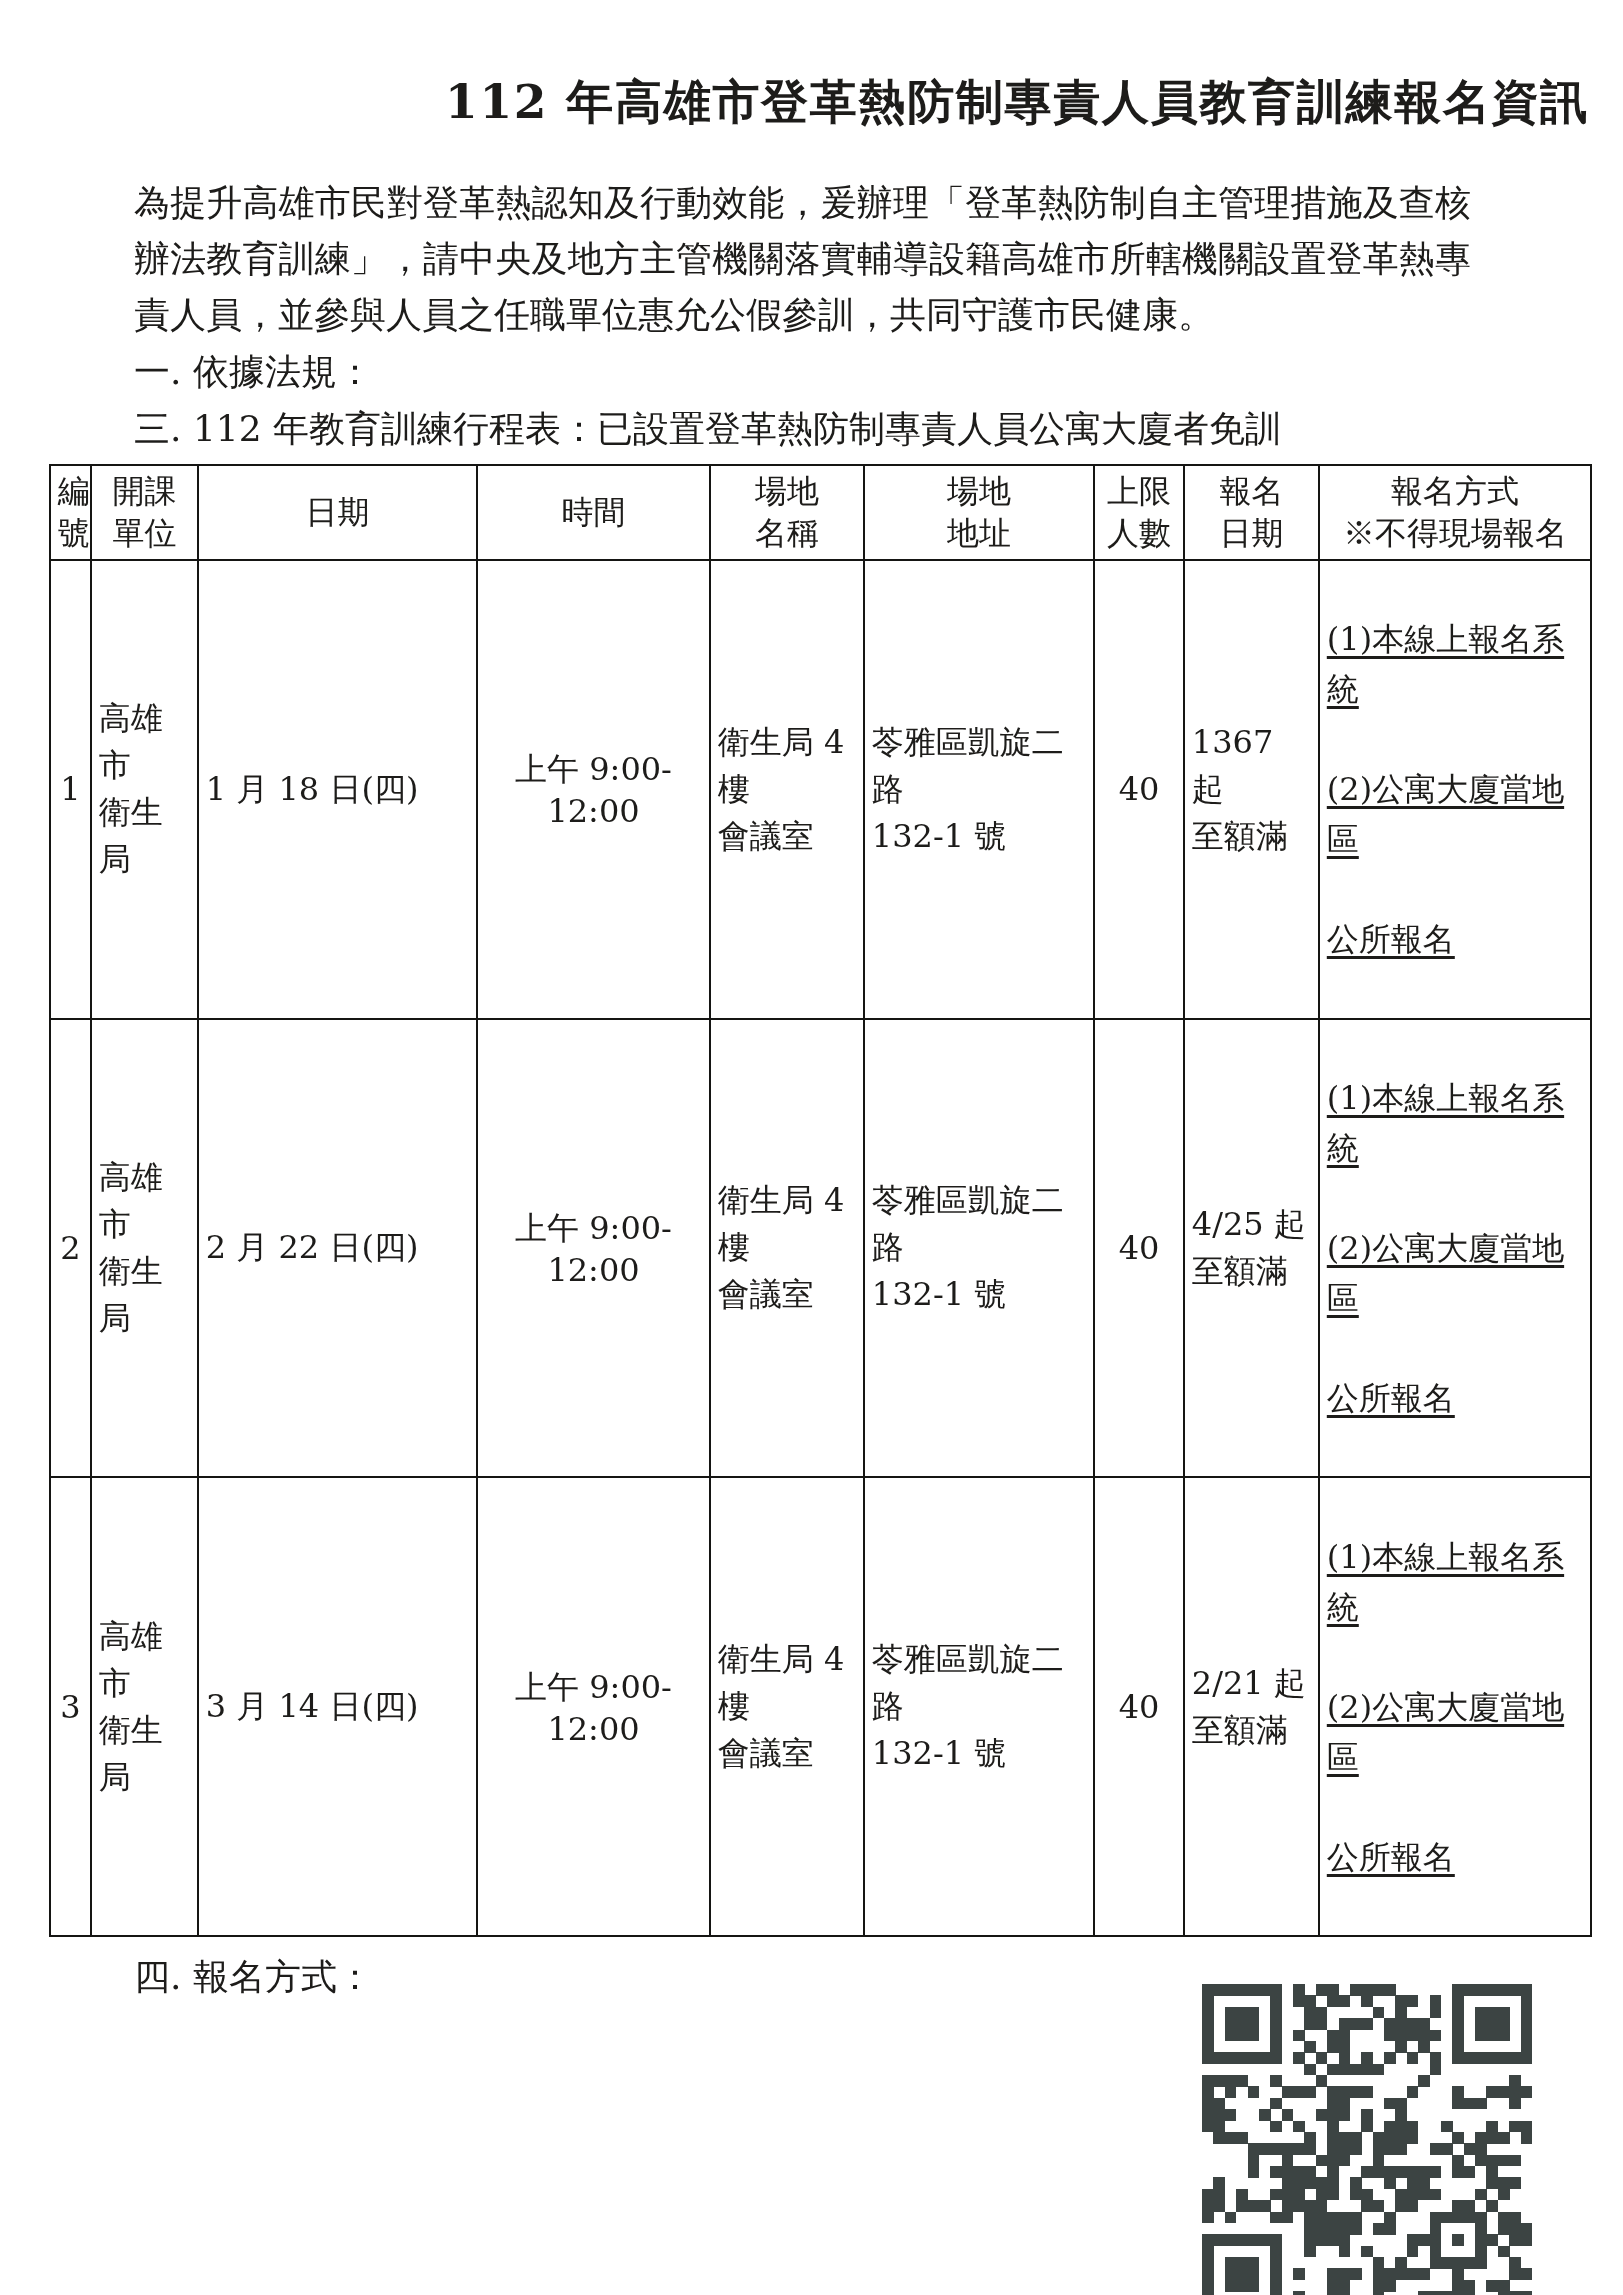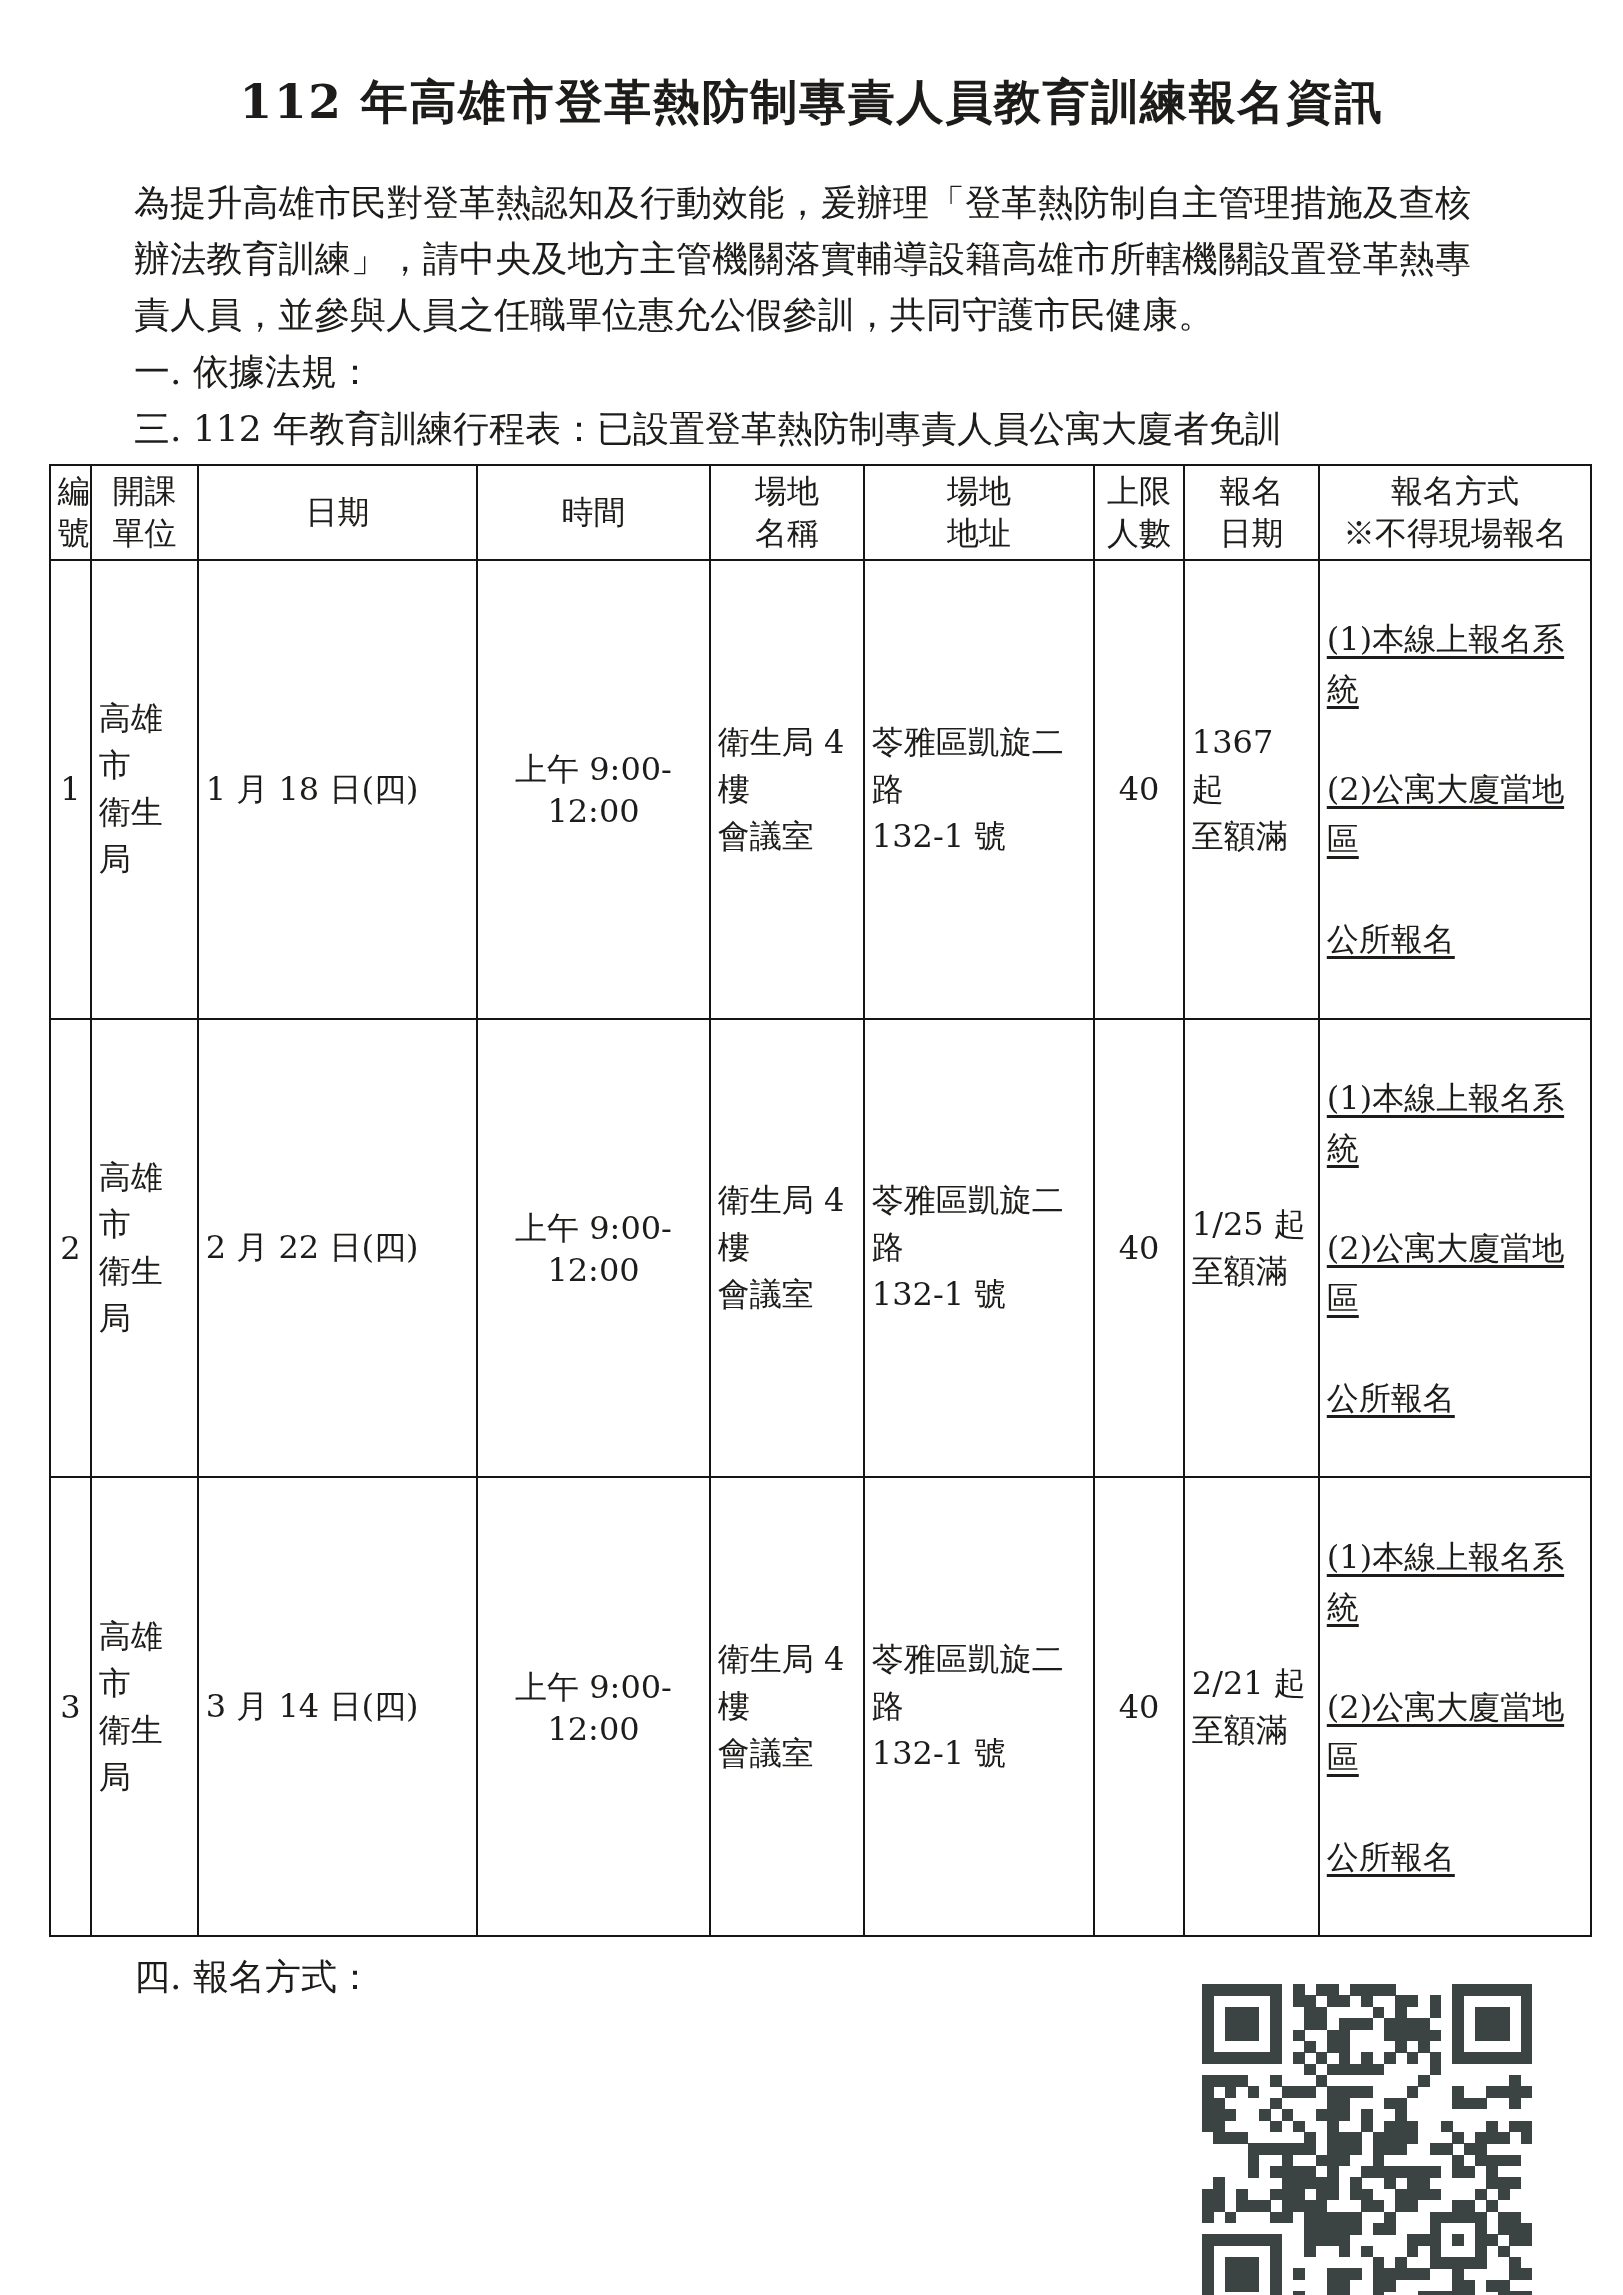--- a/index.html
+++ b/index.html
@@ -7,21 +7,21 @@
     width:1623px; height:2295px;
     font-family:"DejaVu Serif","Liberation Serif",serif;
     color:#1d1c1a;
     position:relative;
     overflow:hidden;
   }
   .page { position:relative; width:1623px; height:2295px; background:#fff; }
 
   .title {
     margin:63px 34px 34px 34px;
-    text-align:center;
+    text-align:right;
     font-size:47px;
     font-weight:bold;
     line-height:78px;
     letter-spacing:1.7px;
   }
 
   .intro {
     margin:0 152px 0 134px;
     font-size:36px;
     line-height:56px;
@@ -153,21 +153,21 @@
         <td class="c-left">高雄市
 衛生局</td>
         <td class="c-left">2 月 22 日(四)</td>
         <td class="c-center">上午 9:00-
 12:00</td>
         <td class="c-left">衛生局 4 樓
 會議室</td>
         <td class="c-left">苓雅區凱旋二路
 132-1 號</td>
         <td class="c-center">40</td>
-        <td class="c-left">1/25 起
+        <td class="c-left">4/25 起
 至額滿</td>
         <td class="methods-cell">
           <div class="method-line">(1)本線上報名系統</div>
           <div class="method-line">(2)公寓大廈當地區</div>
           <div class="method-line">公所報名</div>
         </td>
       </tr>
       <tr>
         <td class="c-center">3</td>
         <td class="c-left">高雄市

